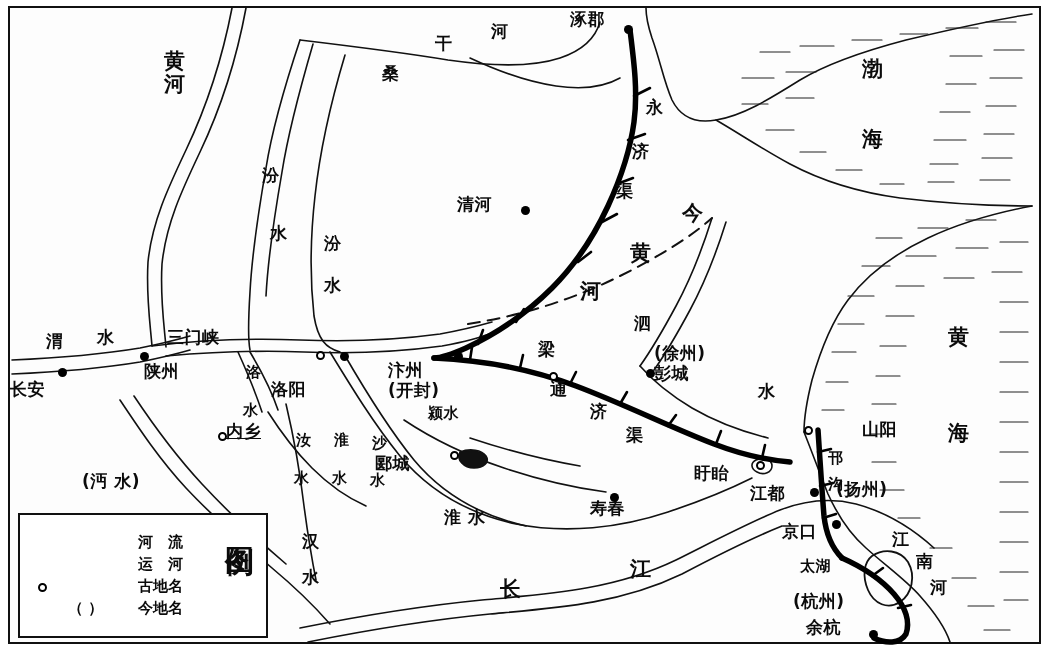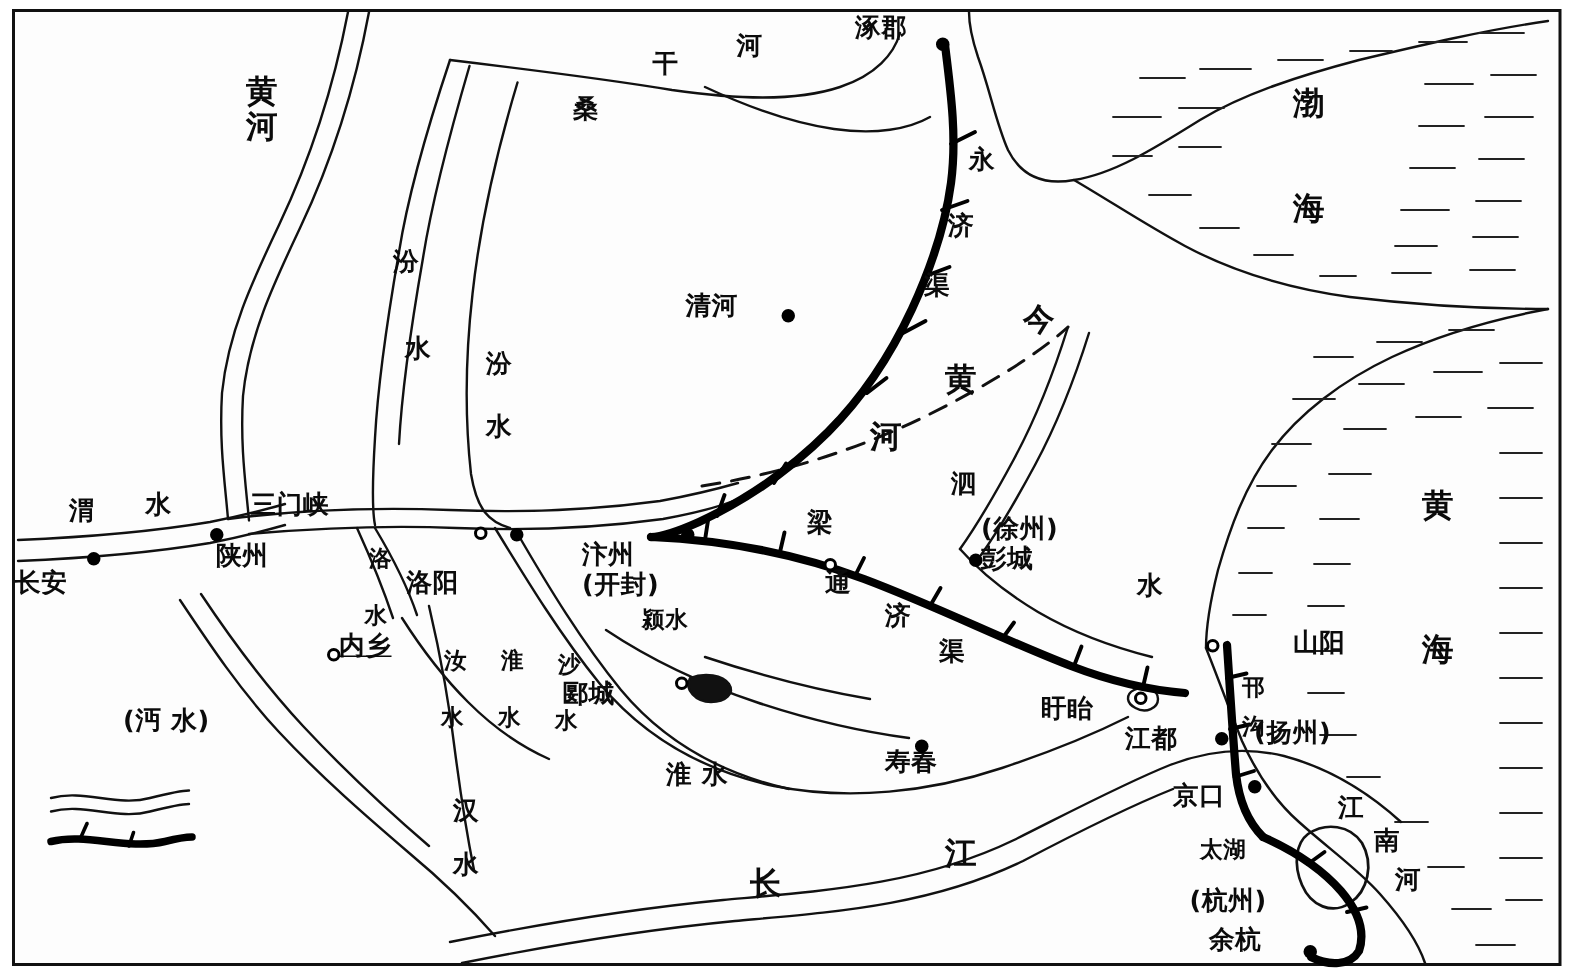--- a/index.html
+++ b/index.html
@@ -392,13 +392,22 @@
 
   <div class="lbl med" style="left:836px; top:480px;">(扬州)</div>
 
   <div class="lbl med" style="left:782px; top:522px;">京口</div>
   <div class="dot" style="left:832px; top:520px;"></div>
 
   <div class="lbl med" style="left:793px; top:592px;">(杭州)</div>
   <div class="lbl med" style="left:806px; top:618px;">余杭</div>
   <div class="dot" style="left:869px; top:630px;"></div>
 
+  <div class="legend-box">
+    <div class="legend-title">图例</div>
+    <div class="legend-row" style="left:118px; top:18px;">河　流</div>
+    <div class="legend-row" style="left:118px; top:40px;">运　河</div>
+    <div class="legend-row" style="left:118px; top:62px;">古地名</div>
+    <div class="legend-row" style="left:118px; top:84px;">今地名</div>
+    <div class="circ" style="left:18px; top:68px;"></div>
+    <div class="legend-row" style="left:48px; top:84px;">（ ）</div>
+  </div>
 </div>
 
 </body></html>

